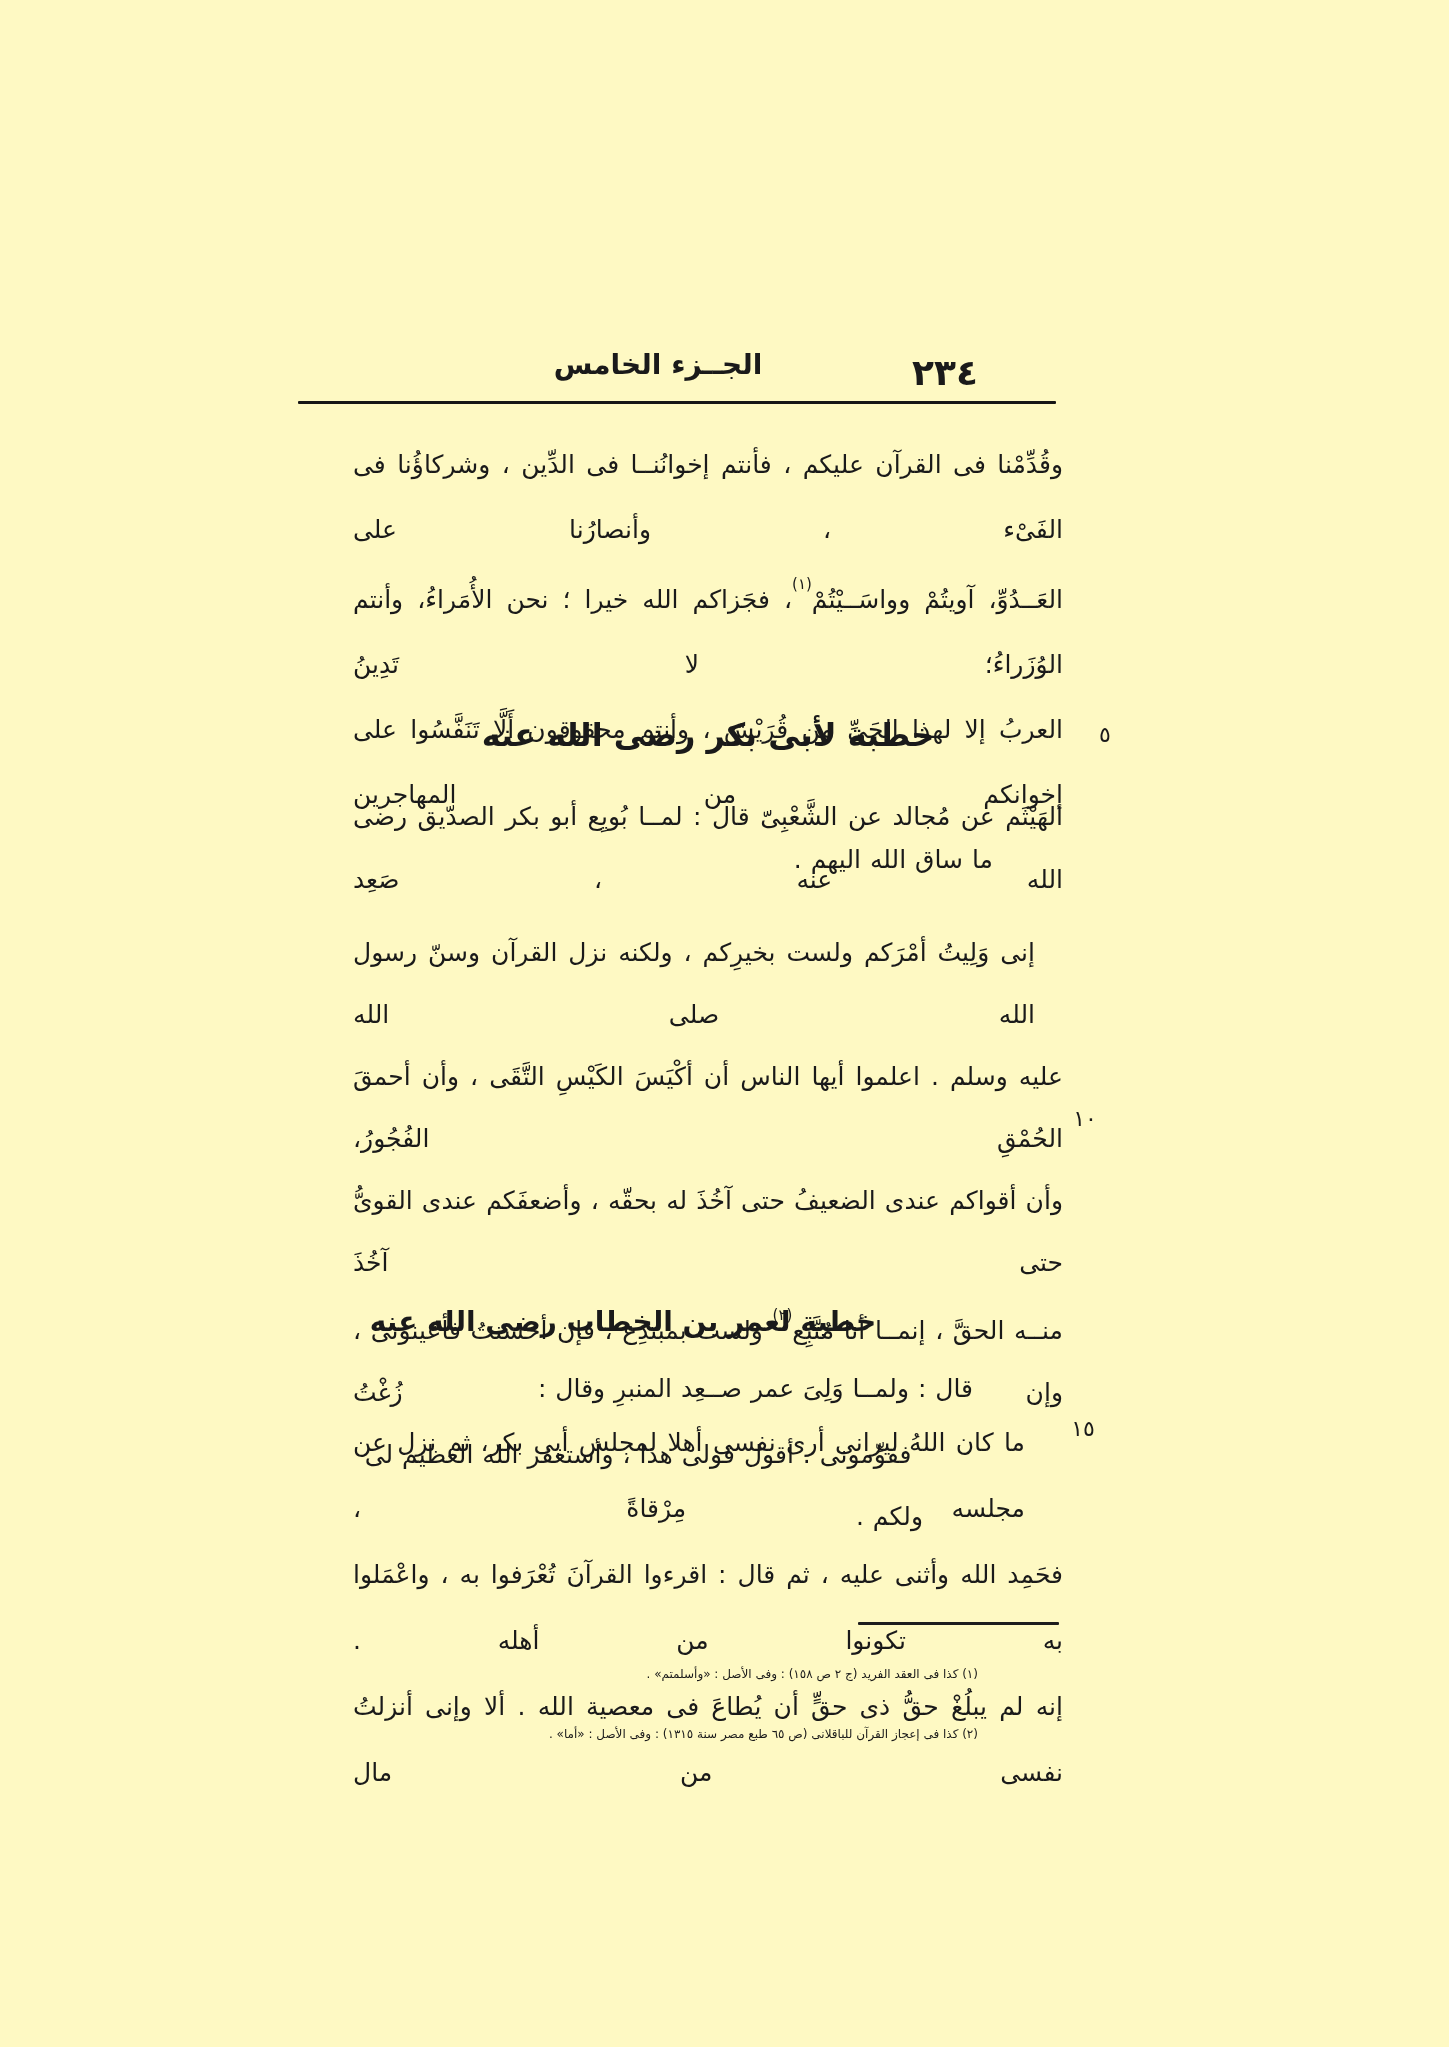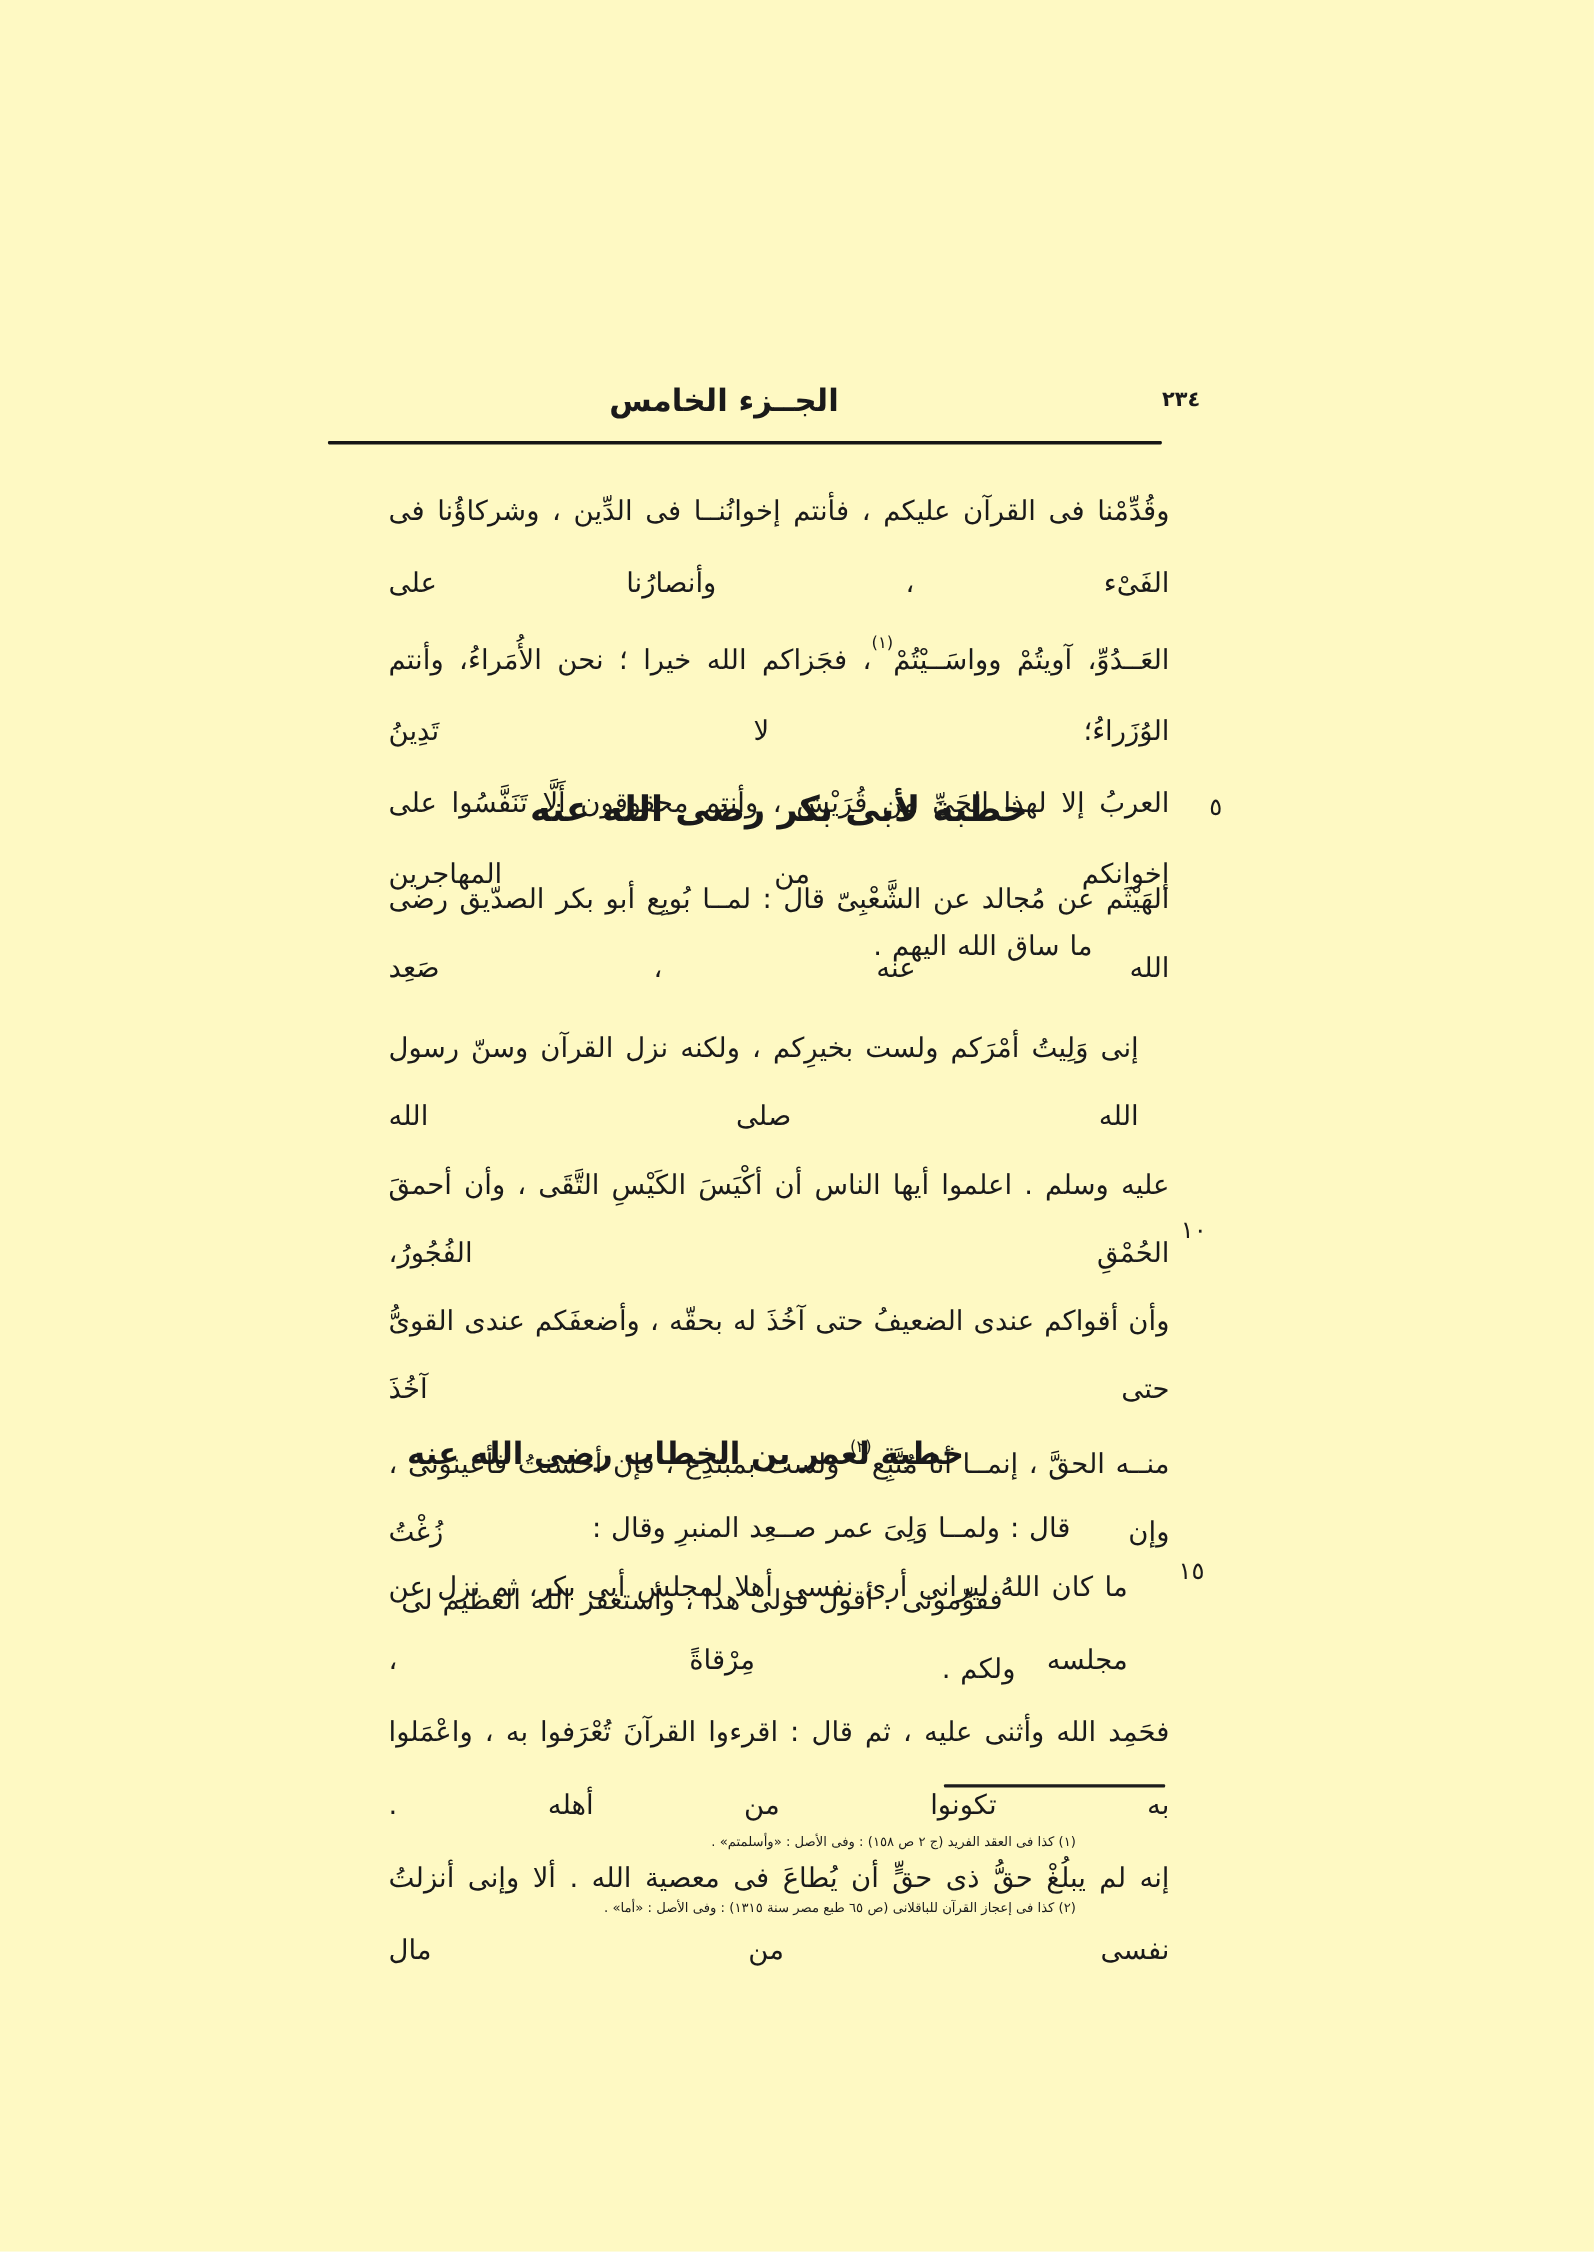--- a/index.html
+++ b/index.html
@@ -13,22 +13,22 @@
     overflow:hidden;
     padding-left:32px;
   }
   .abs{position:absolute;}
   .header-title{
     top:348px;left:560px;width:260px;
     text-align:center;font-size:28px;font-weight:700;
     letter-spacing:0px;
   }
   .page-number{
-    top:352px;left:1053px;width:70px;
-    text-align:right;font-size:19px;font-weight:700;
+    top:352px;left:944px;width:70px;
+    text-align:left;font-size:36px;font-weight:700;
   }
   .header-rule{
     top:401px;left:330px;width:758px;height:3px;
     background:#161616;border-radius:1px;
   }
   .textblock{
     left:385px;width:710px;
     font-size:25px;
     direction:rtl;
   }

